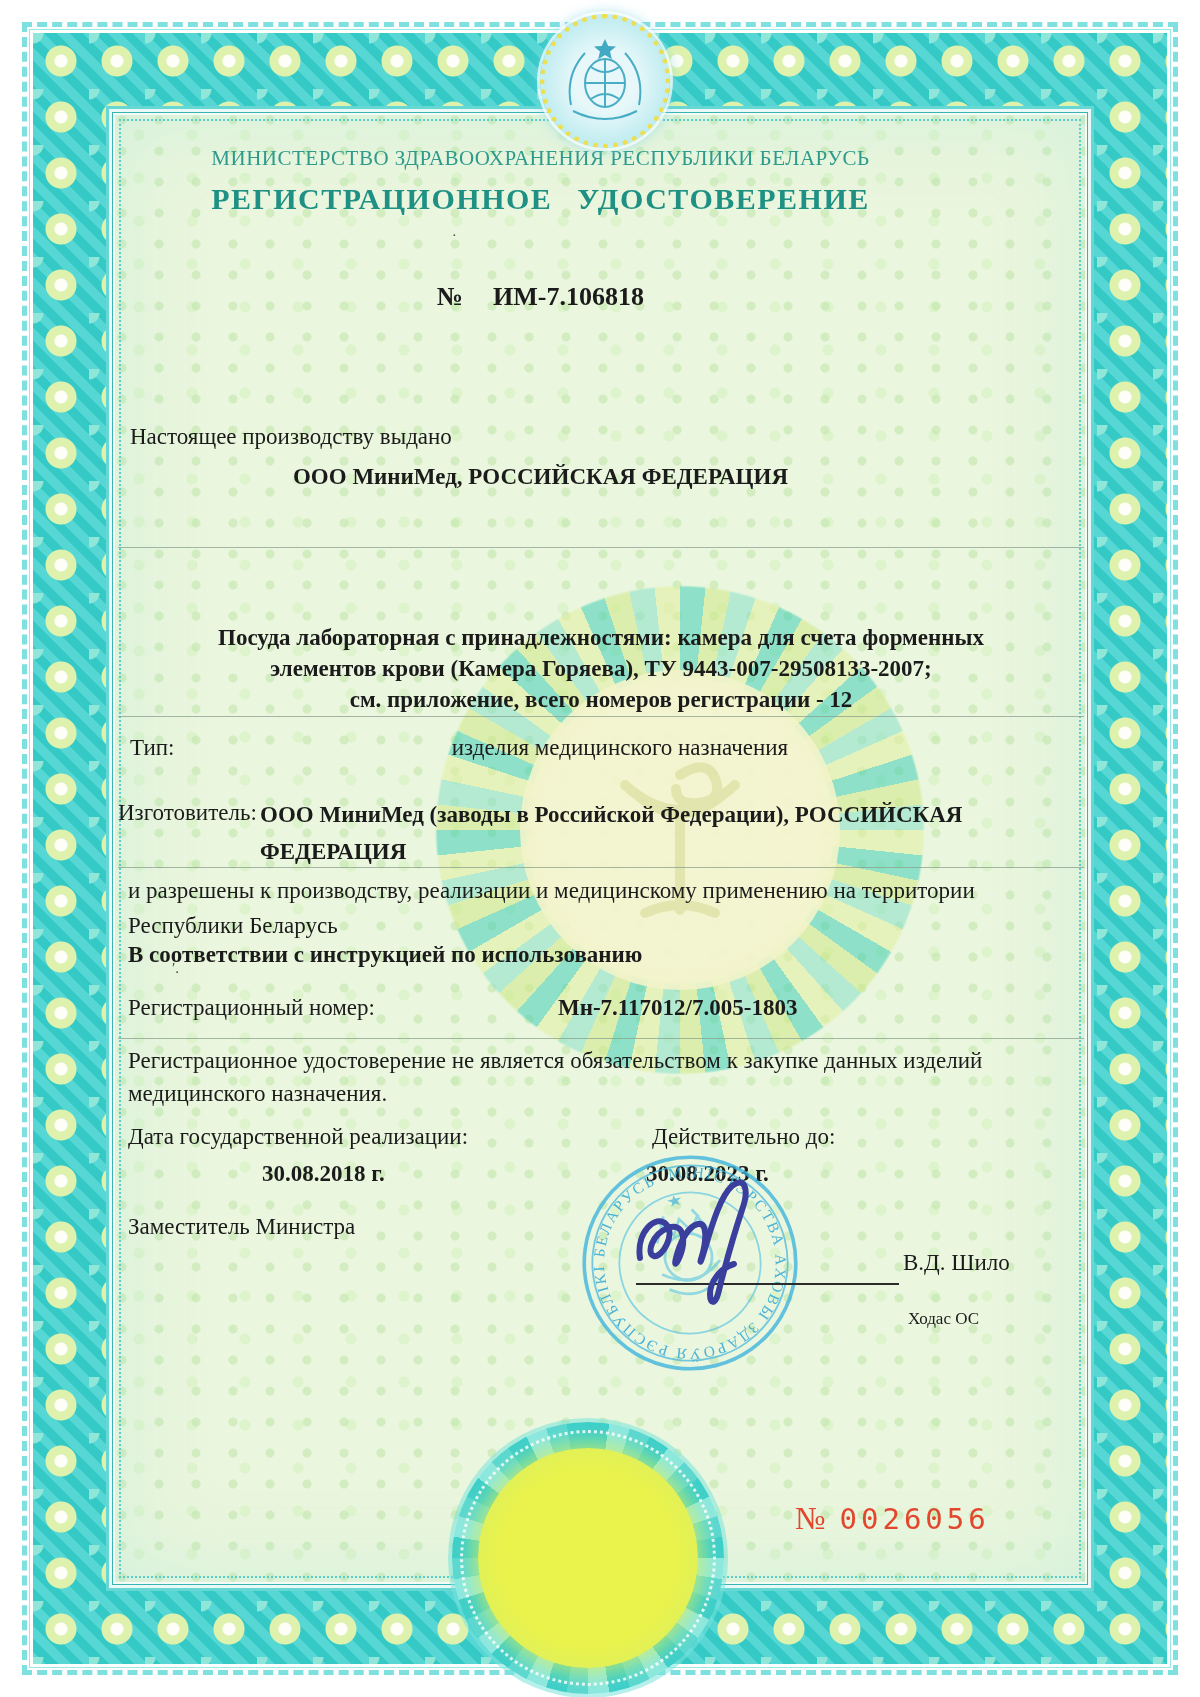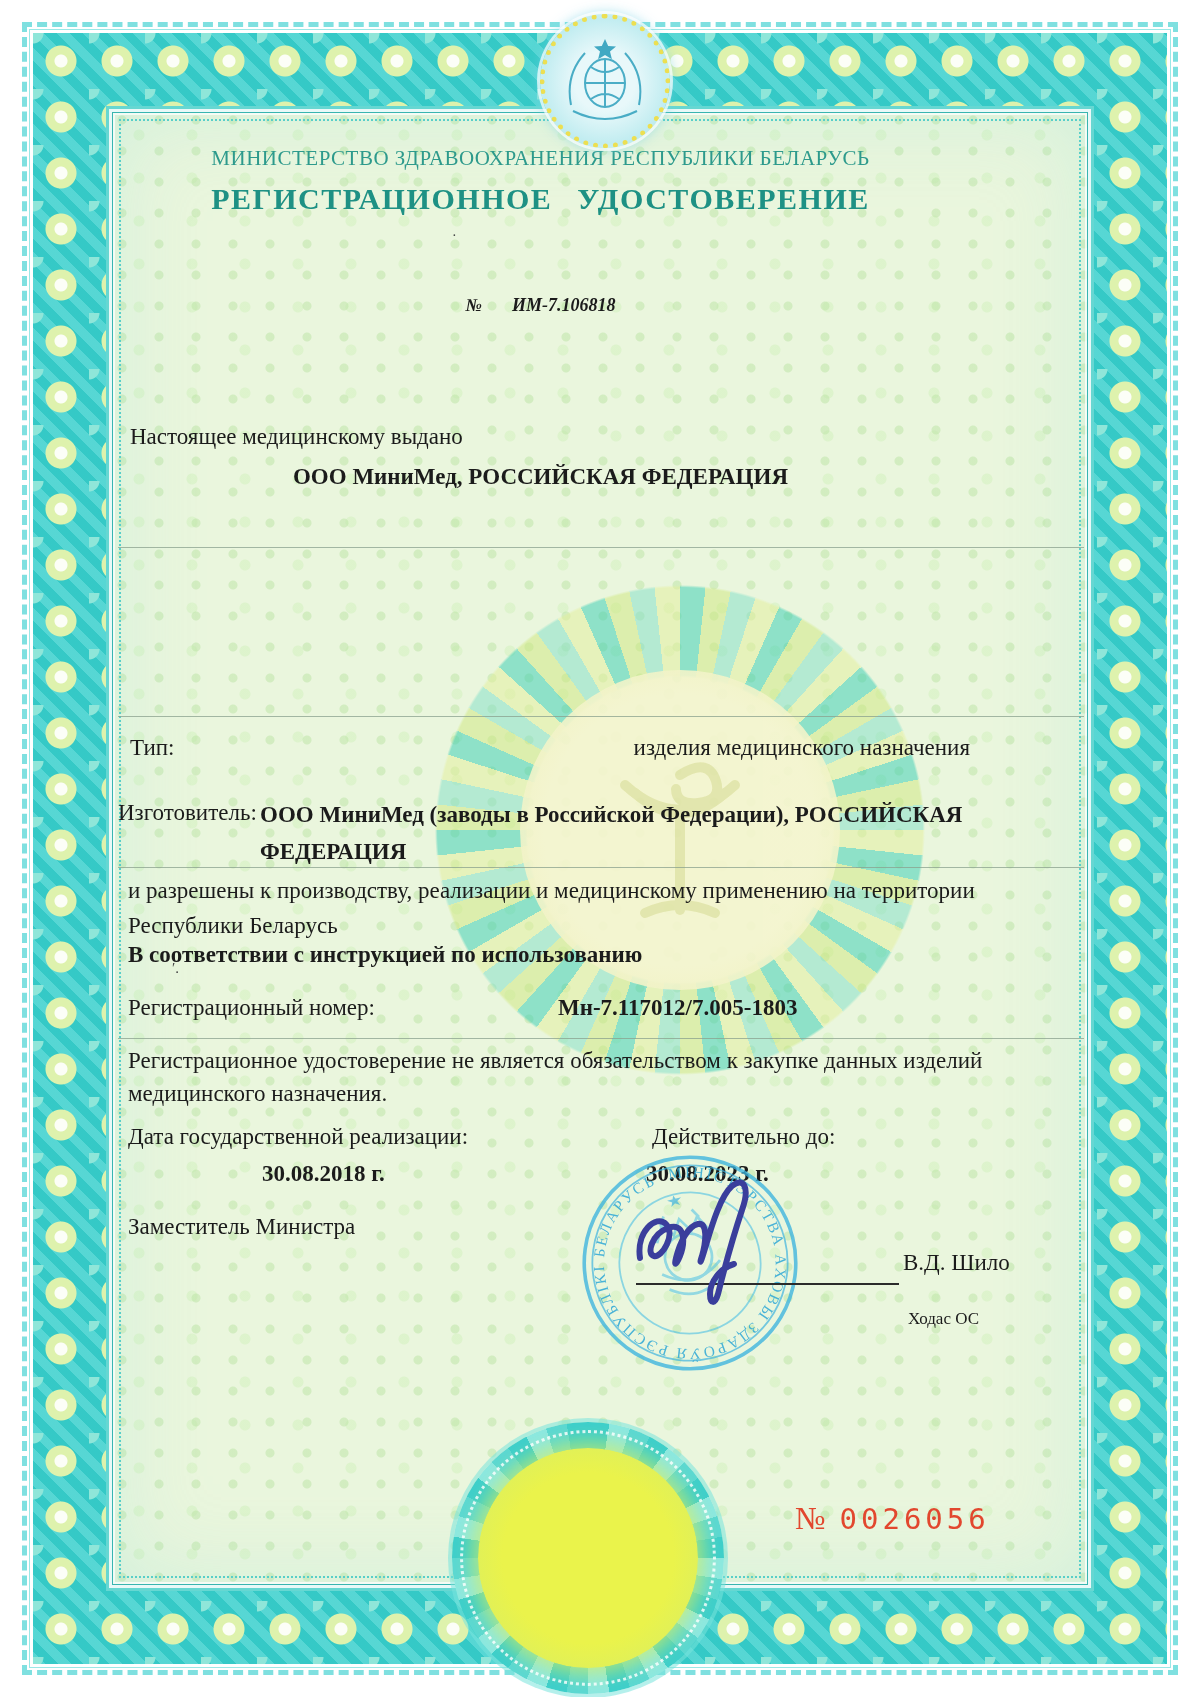--- a/index.html
+++ b/index.html
@@ -38,21 +38,21 @@
     background:radial-gradient(circle,#f5f5cf 0 60%,#ecf0b8 100%);opacity:.9;display:flex;align-items:center;justify-content:center;}
   .watermark-core svg{opacity:.65;}
 
   
   .txt{position:absolute;z-index:4;color:#1b1b1b;font-size:23px;line-height:34px;}
   .prewrap{white-space:pre-line;}
   .b{font-weight:bold;}
   .center{left:115px;width:851px;text-align:center;}
   .ministry{top:146px;font-size:21px;color:#2d9a8c;letter-spacing:.5px;line-height:24px;}
   .doc-title{top:182px;font-size:30px;font-weight:bold;color:#1e9184;letter-spacing:1.5px;word-spacing:16px;line-height:34px;}
-  .number-line{top:288px;font-size:18px;font-weight:bold;font-style:italic;}
+  .number-line{top:280px;font-size:26px;font-weight:bold;}
   .number-line .gap{display:inline-block;width:30px;}
   .hr{position:absolute;left:118px;width:966px;height:1px;background:#8aa08d;opacity:.75;z-index:4;}
 
   .artifact{position:absolute;z-index:4;color:#444;}
 
   
   .stamp{position:absolute;left:577px;top:1150px;width:226px;height:226px;z-index:5;opacity:.85;transform:rotate(-14deg);}
   
   .signature{position:absolute;left:622px;top:1162px;width:170px;height:150px;z-index:6;}
   .sig-line{position:absolute;left:636px;top:1255px;width:263px;height:28px;border-bottom:2px solid #2b2b2b;z-index:5;}
@@ -102,29 +102,32 @@
     </svg>
   </div>
 
   <div class="txt center ministry">МИНИСТЕРСТВО ЗДРАВООХРАНЕНИЯ РЕСПУБЛИКИ БЕЛАРУСЬ</div>
   <div class="txt center doc-title">РЕГИСТРАЦИОННОЕ  УДОСТОВЕРЕНИЕ</div>
   <div class="artifact" style="left:452px;top:228px;font-size:14px;">·</div>
   <div class="txt center number-line">
     <span>№</span><span class="gap"></span><span>ИМ-7.106818</span>
   </div>
 
-  <div class="txt" style="left:130px;top:420px;">Настоящее медицинскому выдано</div>
+  <div class="txt" style="left:130px;top:420px;">Настоящее производству выдано</div>
   <div class="txt center b" style="top:460px;">ООО МиниМед, РОССИЙСКАЯ ФЕДЕРАЦИЯ</div>
 
   <div class="hr" style="top:547px;"></div>
 
+  <div class="txt prewrap b" style="left:118px;top:622px;width:966px;text-align:center;line-height:31px;">Посуда лабораторная с принадлежностями: камера для счета форменных
+элементов крови (Камера Горяева), ТУ 9443-007-29508133-2007;
+см. приложение, всего номеров регистрации  - 12</div>
 
   <div class="hr" style="top:716px;"></div>
   <div class="txt" style="left:130px;top:731px;">Тип:</div>
-  <div class="txt" style="left:270px;top:731px;width:700px;text-align:right;">изделия медицинского назначения</div>
+  <div class="txt" style="left:270px;top:731px;width:700px;text-align:center;">изделия медицинского назначения</div>
 
   <div class="txt" style="left:118px;top:796px;">Изготовитель:</div>
   <div class="txt prewrap b" style="left:260px;top:796px;width:720px;text-align:left;line-height:37px;">ООО МиниМед (заводы в Российской Федерации), РОССИЙСКАЯ
 ФЕДЕРАЦИЯ</div>
 
   <div class="hr" style="top:867px;"></div>
   <div class="txt prewrap" style="left:128px;top:873px;width:950px;line-height:35px;">и разрешены к производству, реализации и медицинскому применению на территории
 Республики Беларусь</div>
   <div class="txt b" style="left:128px;top:938px;">В соответствии с инструкцией по использованию</div>
   <div class="artifact" style="left:172px;top:960px;font-size:15px;">′.</div>

